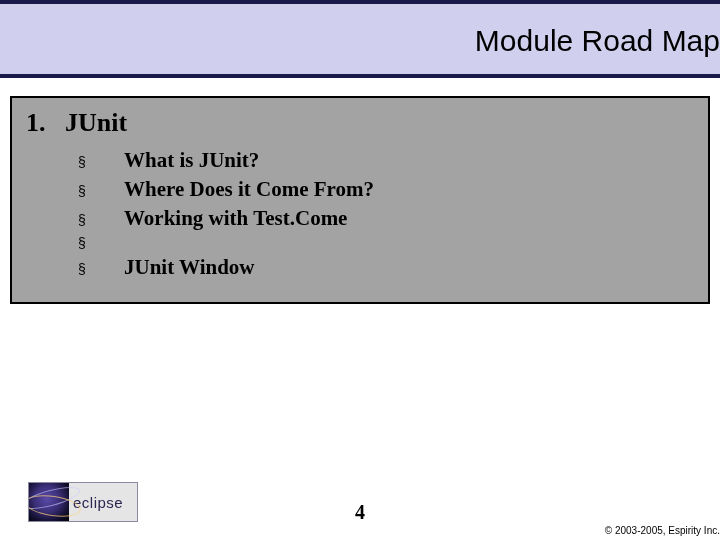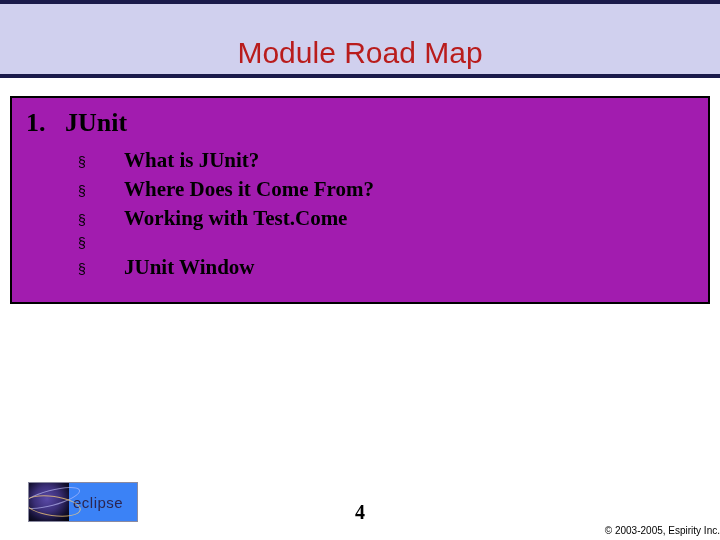--- a/index.html
+++ b/index.html
@@ -21,28 +21,28 @@
   .title-band::after {
     content: "";
     position: absolute;
     left: 0; right: 0; bottom: 0;
     height: 4px;
     background: #1a1a4a;
   }
   .title-text {
     font-family: Verdana, Geneva, sans-serif;
     font-size: 30px;
-    color: #b91c1c;
-    text-align: center;
-    padding-top: 32px;
+    color: #000000;
+    text-align: right;
+    padding-top: 20px;
   }
   .content-box {
     margin: 18px 10px 0 10px;
     border: 2px solid #000;
-    background: #a21caf;
+    background: #a3a3a3;
     padding: 10px 14px 18px 14px;
   }
   .heading {
     font-size: 26px;
     font-weight: bold;
     margin-bottom: 10px;
   }
   .items {
     margin-left: 52px;
   }
@@ -66,21 +66,21 @@
     left: 0; right: 0; bottom: 14px;
     height: 56px;
   }
   .logo {
     position: absolute;
     left: 28px;
     bottom: 4px;
     width: 110px;
     height: 40px;
     border: 1px solid #8a8aa0;
-    background: #3b82f6;
+    background: #e5e5e5;
     display: flex;
     align-items: center;
     overflow: hidden;
   }
   .logo-orb {
     width: 40px; height: 40px;
     background: radial-gradient(circle at 45% 42%, #5a4aa8 0%, #3b2f78 40%, #120f2e 72%, #000 100%);
     position: relative;
     flex-shrink: 0;
   }

